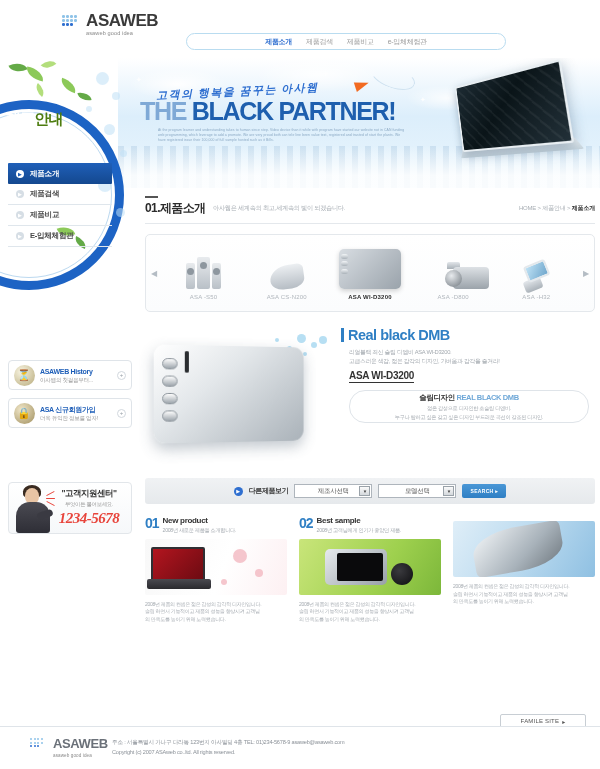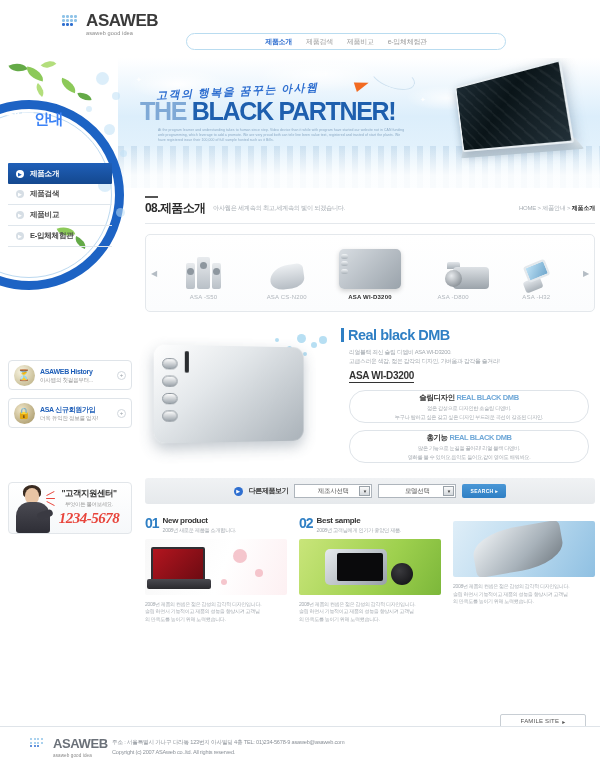--- a/index.html
+++ b/index.html
@@ -173,21 +173,21 @@
     border-radius: 0 100% 0 100%;
   }
   .leaf.dark { background: #4f9e2d; }
   .leaf.light { background: #a8d96a; }
 
   .side-title {
     position: absolute; left: 6px; top: 52px;
     font-size: 15px; font-weight: bold; color: #ffffff;
     letter-spacing: -0.8px; z-index: 5;
   }
-  .side-title .b { color: #3b82f6; }
+  .side-title .b { color: #4d7c0f; }
 
   .side-menu {
     position: absolute; left: 8px; top: 105px; width: 104px; z-index: 6;
   }
   .side-menu-item {
     height: 21px; display: flex; align-items: center; gap: 6px;
     border-bottom: 1px solid #dfe6ec; padding-left: 8px;
   }
   .side-menu-item .bullet {
     width: 8px; height: 8px; border-radius: 50%;
@@ -722,21 +722,21 @@
       <div class="cs-t1">"고객지원센터"</div>
       <div class="cs-t2">무엇이든 물어보세요.</div>
       <div class="cs-phone">1234-5678</div>
     </div>
   </div>
 </div>
 
 <div class="content">
 
   <div class="page-head">
-    <div class="ph-num"><span>08.</span><span>제품소개</span></div>
+    <div class="ph-num"><span>01.</span><span>제품소개</span></div>
     <div class="ph-desc">아사웹은 세계속의 최고,세계속의 빛이 되겠습니다.</div>
     <div class="breadcrumb">
       <span>HOME</span>
       <span>&gt;</span>
       <span>제품안내</span>
       <span>&gt;</span>
       <span class="cur">제품소개</span>
     </div>
   </div>
 
@@ -818,25 +818,20 @@
       <div class="detail-p">리얼블랙 최신 슬림 디엠비 ASA WI-D3200.</div>
       <div class="detail-p" style="margin-top:0;">고급스러운 색감, 젊은 감각의 디자인, 가벼움과 감각을 즐겨라!</div>
       <div class="detail-model">ASA WI-D3200</div>
 
       <div class="feature-box">
         <div class="fb-title"><span>슬림디자인 </span><span class="blue">REAL BLACK DMB</span></div>
         <div class="fb-desc">젊은 감성으로 디자인한 초슬림 디엠비.</div>
         <div class="fb-desc">누구나 탐하고 싶은 갖고 싶은 디자인 부드러운 곡선이 강조된 디자인.</div>
       </div>
 
-      <div class="feature-box">
-        <div class="fb-title"><span>총기능 </span><span class="blue">REAL BLACK DMB</span></div>
-        <div class="fb-desc">많은 기능으로 눈길을 끌어라! 리얼 블랙 다엠비.</div>
-        <div class="fb-desc">영화를 볼 수 있어요,음악도 들어요,같이 영어도 배워봐요.</div>
-      </div>
     </div>
   </div>
 
   <div class="searchbar">
     <span class="sb-icon">▶</span>
     <span class="sb-label">다른제품보기</span>
     <span class="sb-select">
       <span>제조사선택</span>
       <span class="caret">▼</span>
     </span>

